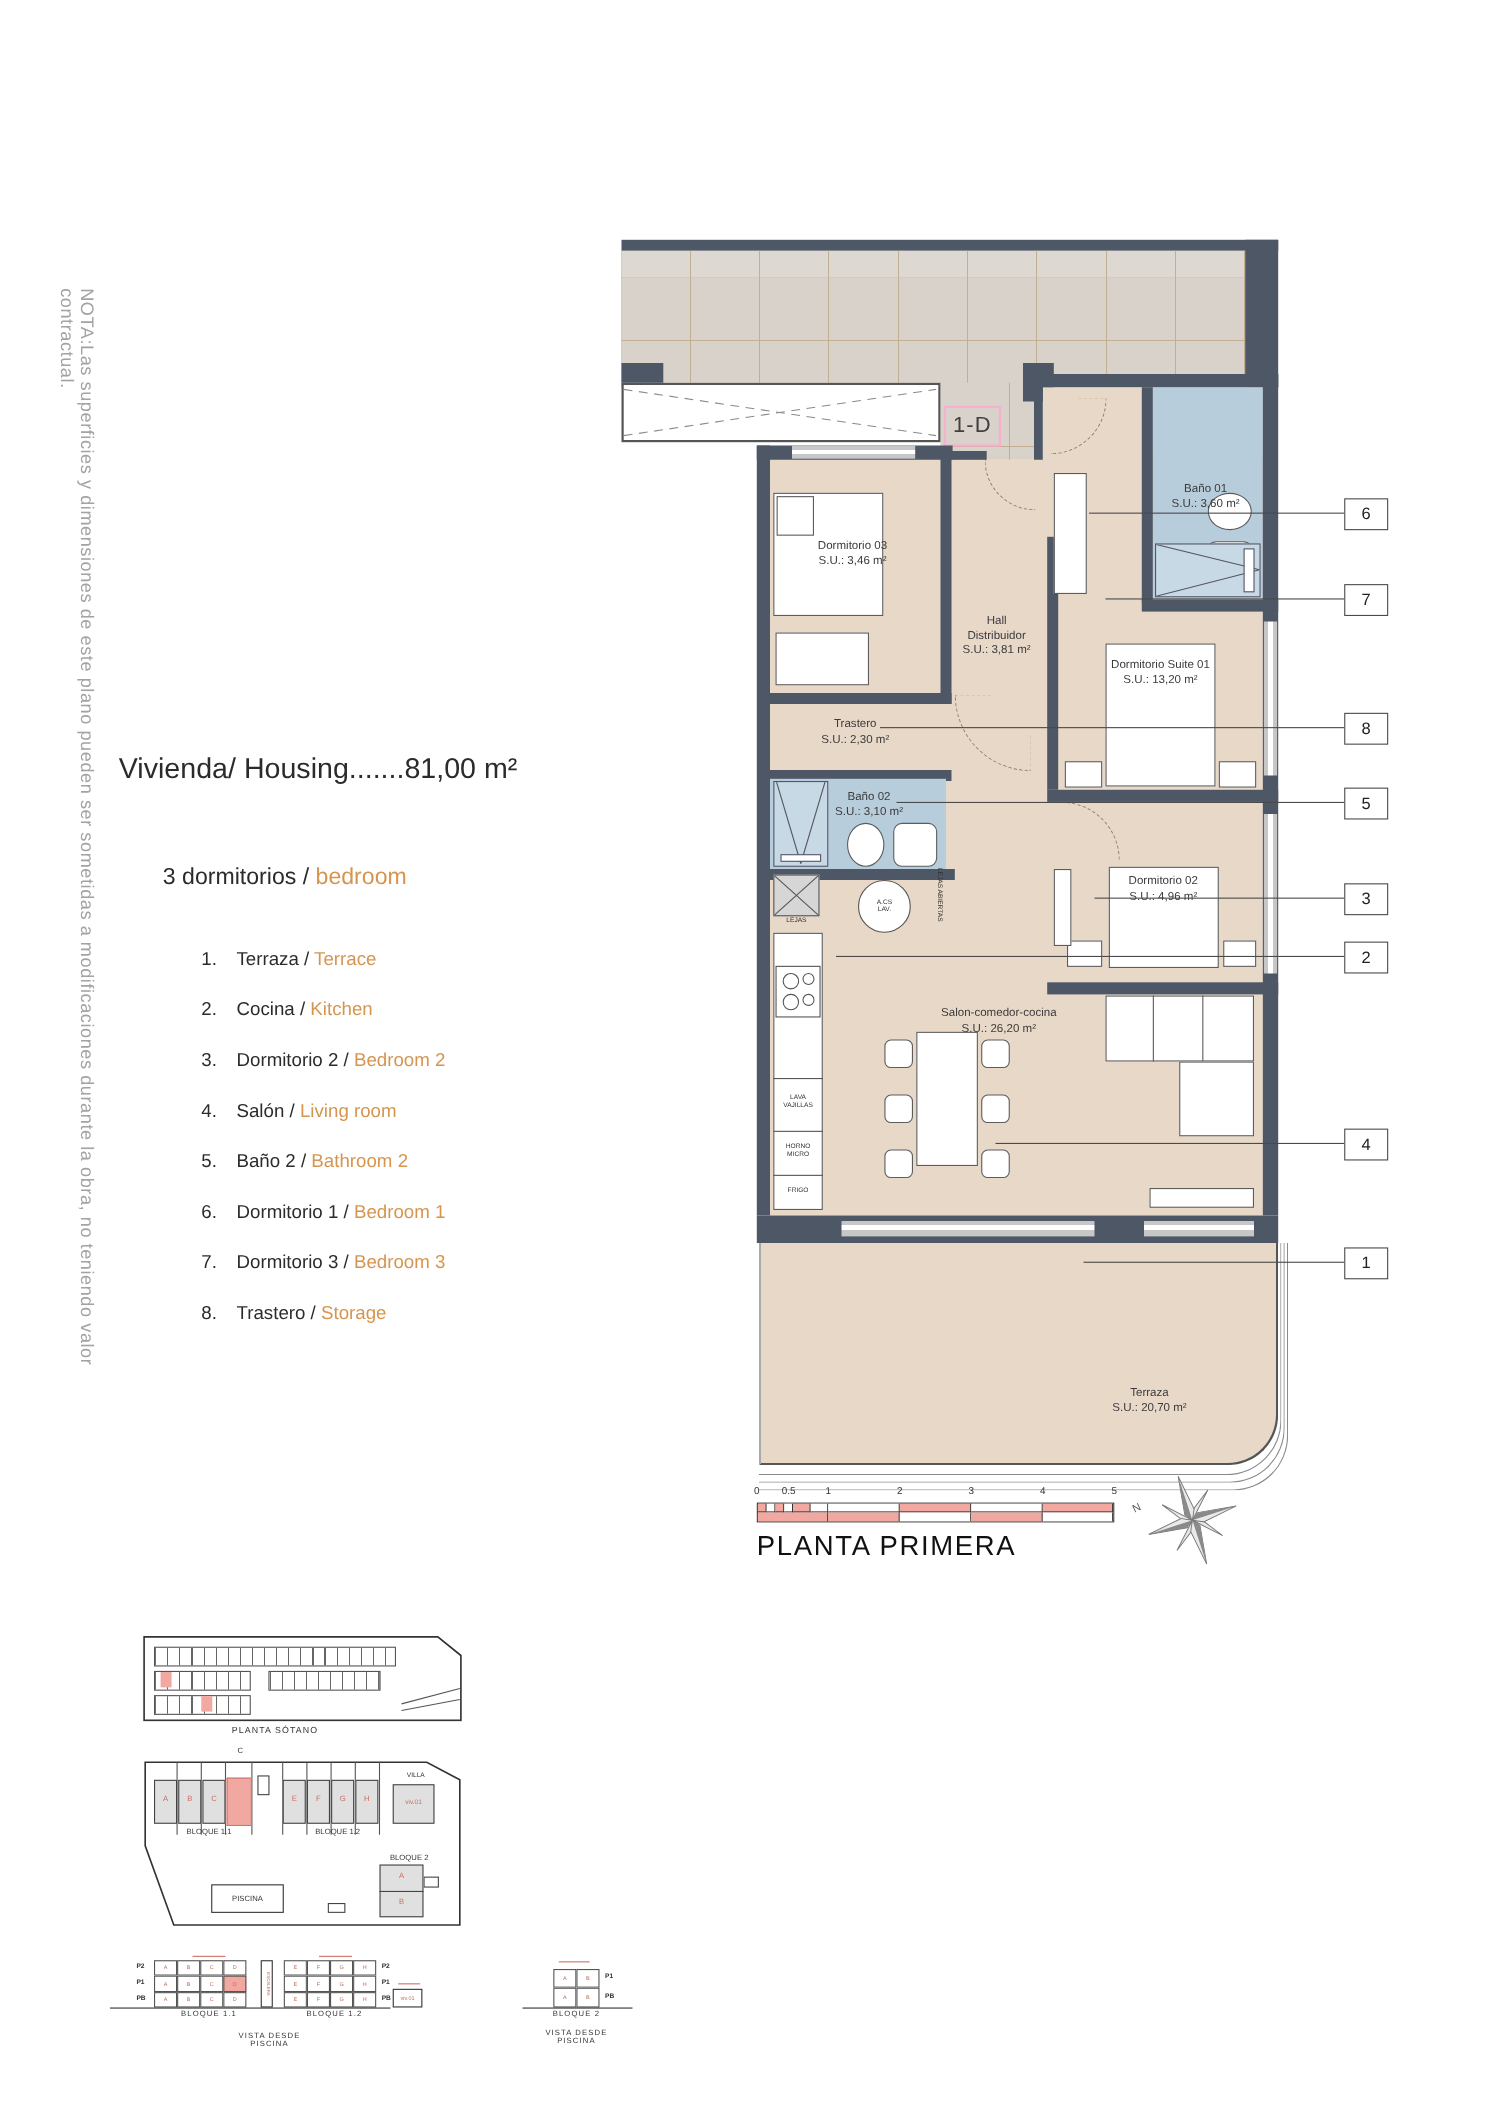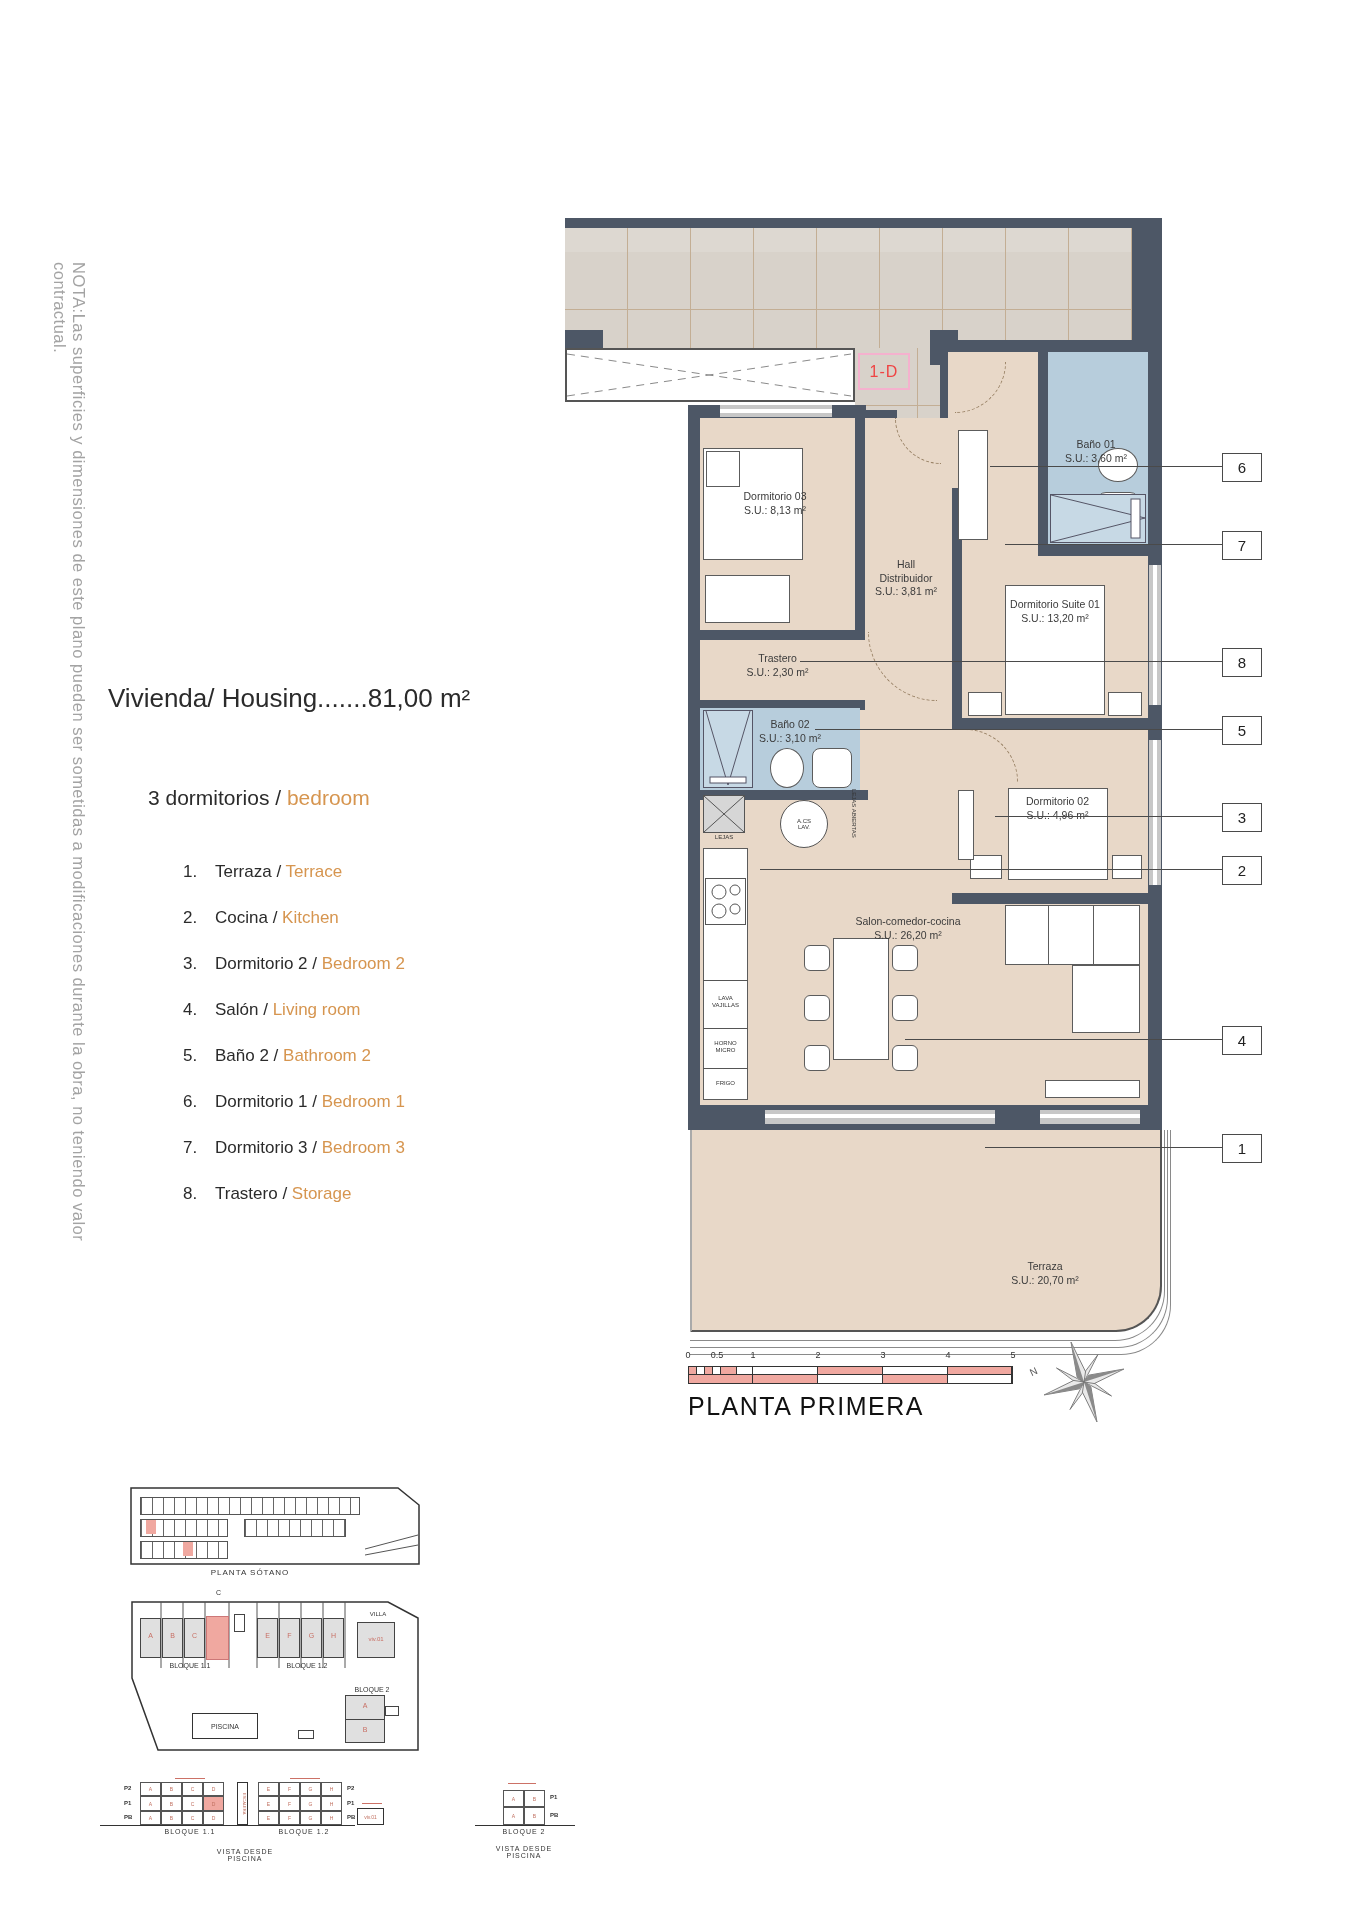--- a/index.html
+++ b/index.html
@@ -84,22 +84,22 @@
   <div class="wall" style="left:930px;top:330px;width:28px;height:35px;"></div>
   <div class="wall" style="left:1132px;top:218px;width:30px;height:134px;"></div>
 
   <div class="abs" style="left:565px;top:348px;width:290px;height:54px;background:#fff;border:2px solid #555;box-sizing:border-box;">
     <svg width="286" height="50">
       <line x1="0" y1="4" x2="284" y2="46" stroke="#8a8a8a" stroke-dasharray="8 6"></line>
       <line x1="0" y1="46" x2="284" y2="4" stroke="#8a8a8a" stroke-dasharray="8 6"></line>
     </svg>
   </div>
 
-  <div class="abs" style="left:858px;top:353px;width:48px;height:33px;border:2px solid #f5b1ce;color:#ef4444;
-       display:flex;align-items:center;justify-content:center;font-size:16px;letter-spacing:1px;">1-D</div>
+  <div class="abs" style="left:858px;top:369px;width:48px;height:33px;border:2px solid #f5b1ce;color:#404040;
+       display:flex;align-items:center;justify-content:center;font-size:20px;letter-spacing:1px;">1-D</div>
 
   <div class="beige" style="left:700px;top:418px;width:448px;height:687px;"></div>
   <div class="beige" style="left:948px;top:352px;width:100px;height:70px;"></div>
   <div class="blue" style="left:1048px;top:352px;width:100px;height:193px;"></div>
 
   <div class="wall" style="left:688px;top:405px;width:12px;height:700px;"></div>
   <div class="wall" style="left:688px;top:405px;width:178px;height:13px;"></div>
   <div class="win" style="left:720px;top:405px;width:112px;height:12px;"></div>
   <div class="wall" style="left:855px;top:410px;width:42px;height:8px;"></div>
   <div class="wall" style="left:940px;top:340px;width:222px;height:12px;"></div>
@@ -203,21 +203,21 @@
   <div class="furn" style="left:892px;top:995px;width:26px;height:26px;border-radius:6px;"></div>
   <div class="furn" style="left:892px;top:1045px;width:26px;height:26px;border-radius:6px;"></div>
   <div class="furn" style="left:1005px;top:905px;width:135px;height:60px;"></div>
   <div class="abs" style="left:1048px;top:905px;width:1px;height:60px;background:#5c5c5c;"></div>
   <div class="abs" style="left:1093px;top:905px;width:1px;height:60px;background:#5c5c5c;"></div>
   <div class="furn" style="left:1072px;top:965px;width:68px;height:68px;"></div>
   <div class="furn" style="left:1045px;top:1080px;width:95px;height:18px;"></div>
 
   <div class="rlabel" style="left:705px;top:490px;width:140px;">
     <span>Dormitorio 03</span><br>
-    <span>S.U.: 8,13 m²</span>
+    <span>S.U.: 3,46 m²</span>
   </div>
   <div class="rlabel" style="left:860px;top:558px;width:92px;">
     <span>Hall</span><br>
     <span>Distribuidor</span><br>
     <span>S.U.: 3,81 m²</span>
   </div>
   <div class="rlabel" style="left:1046px;top:438px;width:100px;">
     <span>Baño 01</span><br>
     <span>S.U.: 3,60 m²</span>
   </div>

